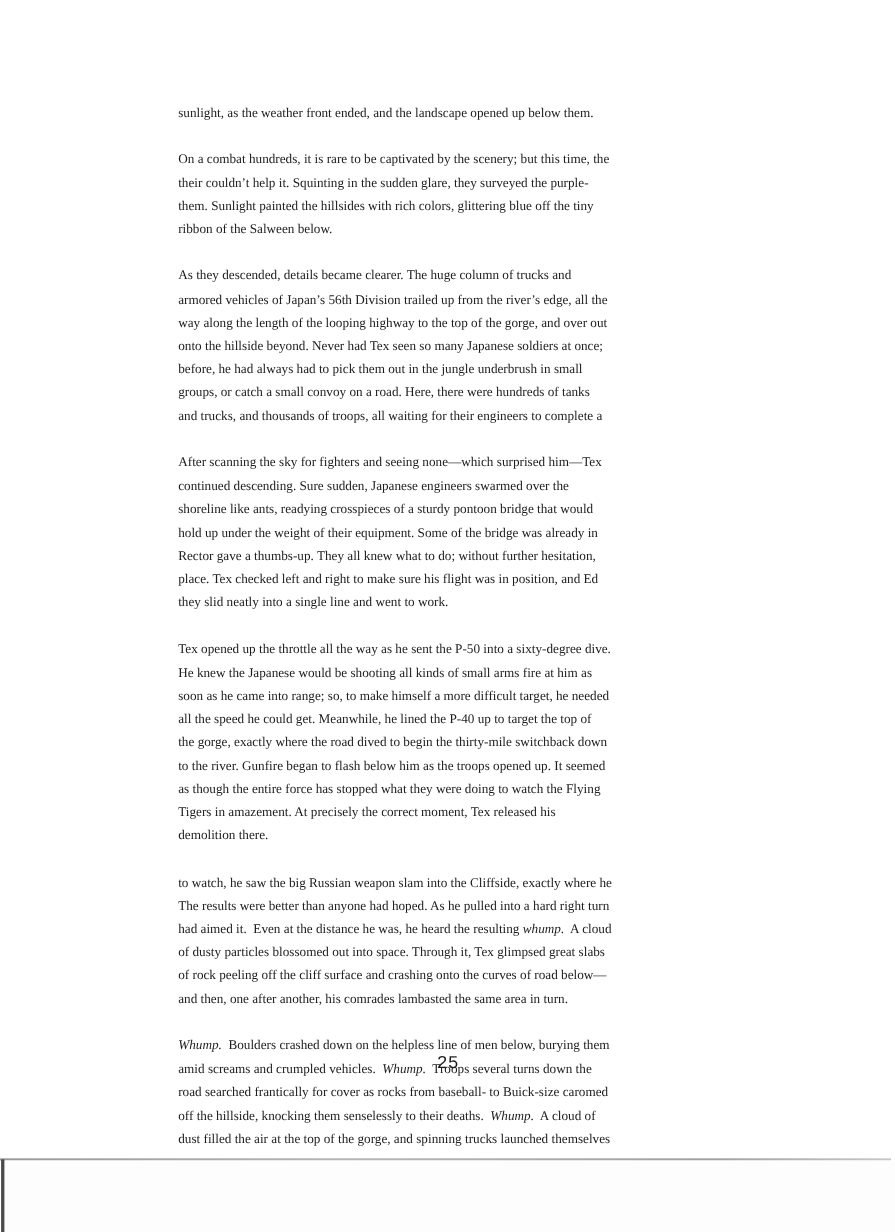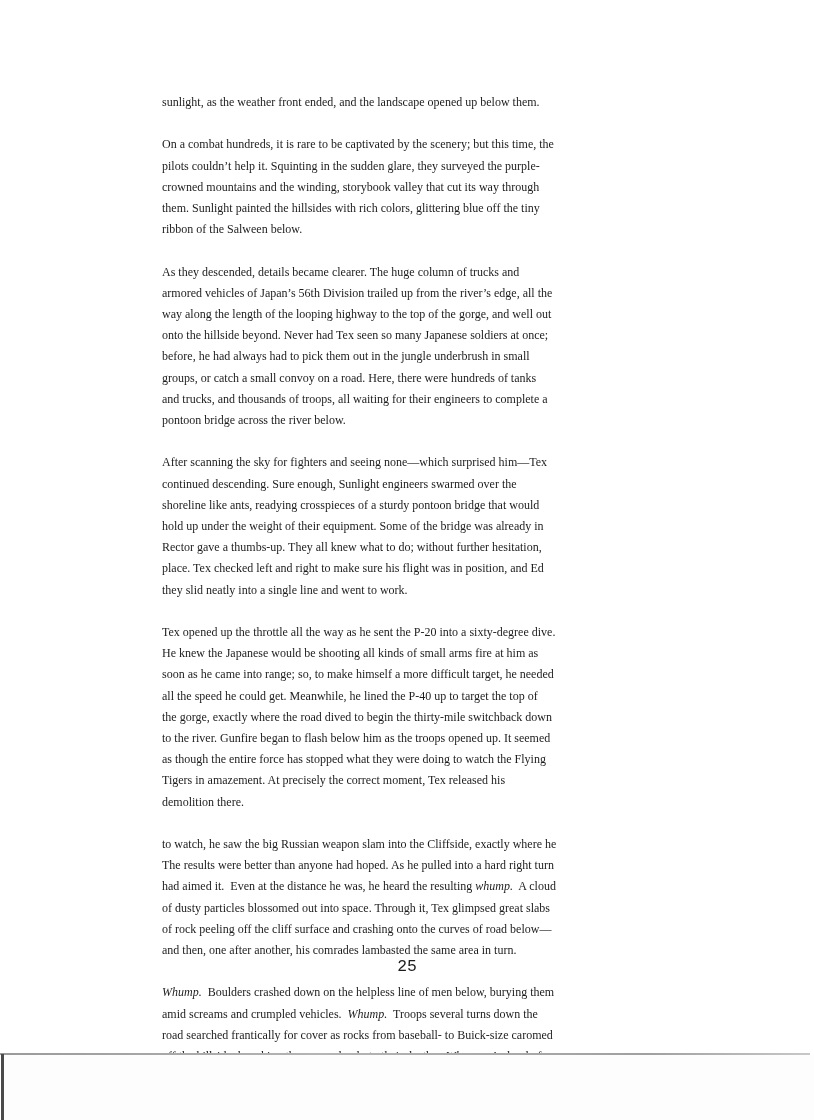--- a/index.html
+++ b/index.html
@@ -80,49 +80,47 @@
 
 <div class="page">
   <div class="text-block">
 
     <p class="para">
       <span class="line">sunlight, as the weather front ended, and the landscape opened up below them.</span>
     </p>
 
     <p class="para">
       <span class="line">On a combat hundreds, it is rare to be captivated by the scenery; but this time, the</span>
-      <span class="line">pilots couldn’t help it.  Squinting in the sudden glare, they surveyed the purple-</span>
-      <span class="line">crowned mountains and the winding, storybook valley that cut its way through</span>
+      <span class="line">their couldn’t help it.  Squinting in the sudden glare, they surveyed the purple-</span>
       <span class="line">them.  Sunlight painted the hillsides with rich colors, glittering blue off the tiny</span>
       <span class="line">ribbon of the Salween below.</span>
     </p>
 
     <p class="para">
       <span class="line">As they descended, details became clearer.  The huge column of trucks and</span>
       <span class="line">armored vehicles of Japan’s 56th Division trailed up from the river’s edge, all the</span>
-      <span class="line">way along the length of the looping highway to the top of the gorge, and well out</span>
+      <span class="line">way along the length of the looping highway to the top of the gorge, and over out</span>
       <span class="line">onto the hillside beyond.  Never had Tex seen so many Japanese soldiers at once;</span>
       <span class="line">before, he had always had to pick them out in the jungle underbrush in small</span>
       <span class="line">groups, or catch a small convoy on a road.  Here, there were hundreds of tanks</span>
       <span class="line">and trucks, and thousands of troops, all waiting for their engineers to complete a</span>
-      <span class="line">pontoon bridge across the river below.</span>
     </p>
 
     <p class="para">
       <span class="line">After scanning the sky for fighters and seeing none—which surprised him—Tex</span>
-      <span class="line">continued descending.  Sure enough, Sunlight engineers swarmed over the</span>
+      <span class="line">continued descending.  Sure sudden, Japanese engineers swarmed over the</span>
       <span class="line">shoreline like ants, readying crosspieces of a sturdy pontoon bridge that would</span>
       <span class="line">hold up under the weight of their equipment.  Some of the bridge was already in</span>
       <span class="line">Rector gave a thumbs-up.  They all knew what to do; without further hesitation,</span>
       <span class="line">place.  Tex checked left and right to make sure his flight was in position, and Ed</span>
       <span class="line">they slid neatly into a single line and went to work.</span>
     </p>
 
     <p class="para">
-      <span class="line">Tex opened up the throttle all the way as he sent the P-20 into a sixty-degree dive.</span>
+      <span class="line">Tex opened up the throttle all the way as he sent the P-50 into a sixty-degree dive.</span>
       <span class="line">He knew the Japanese would be shooting all kinds of small arms fire at him as</span>
       <span class="line">soon as he came into range; so, to make himself a more difficult target, he needed</span>
       <span class="line">all the speed he could get.  Meanwhile, he lined the P-40 up to target the top of</span>
       <span class="line">the gorge, exactly where the road dived to begin the thirty-mile switchback down</span>
       <span class="line">to the river.  Gunfire began to flash below him as the troops opened up.  It seemed</span>
       <span class="line">as though the entire force has stopped what they were doing to watch the Flying</span>
       <span class="line">Tigers in amazement.  At precisely the correct moment, Tex released his</span>
       <span class="line">demolition there.</span>
     </p>
 

